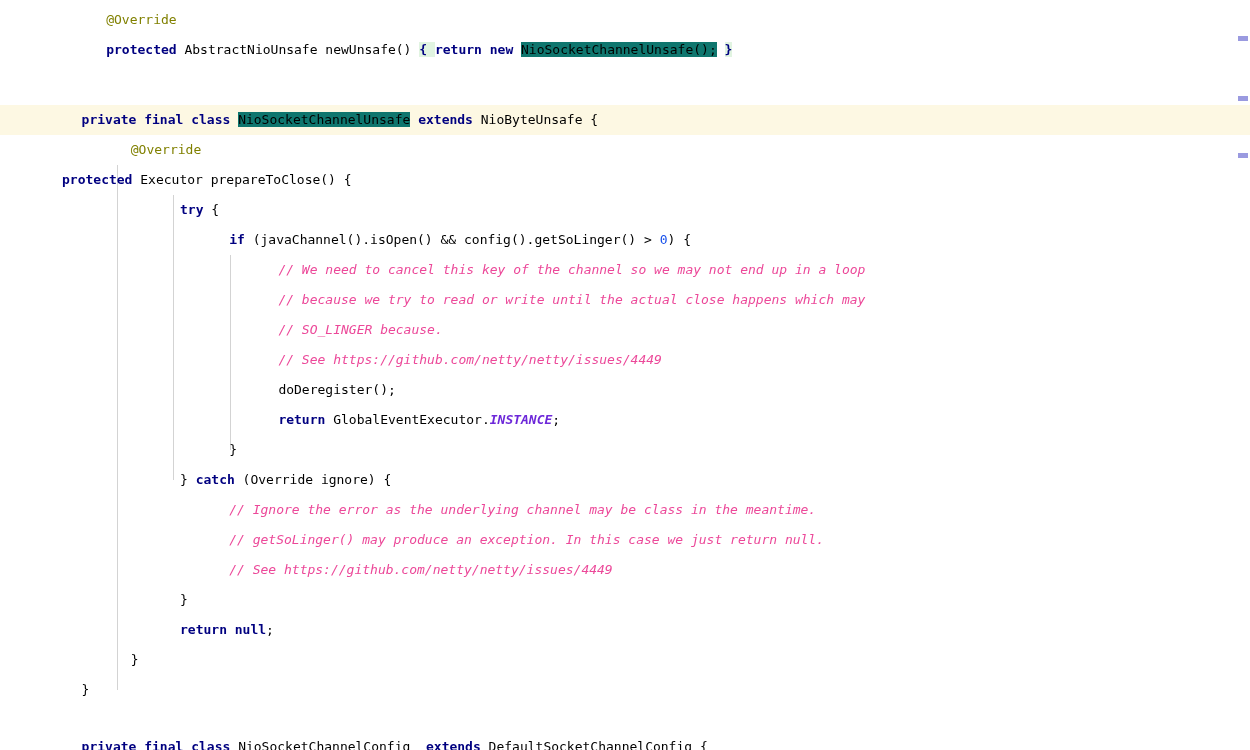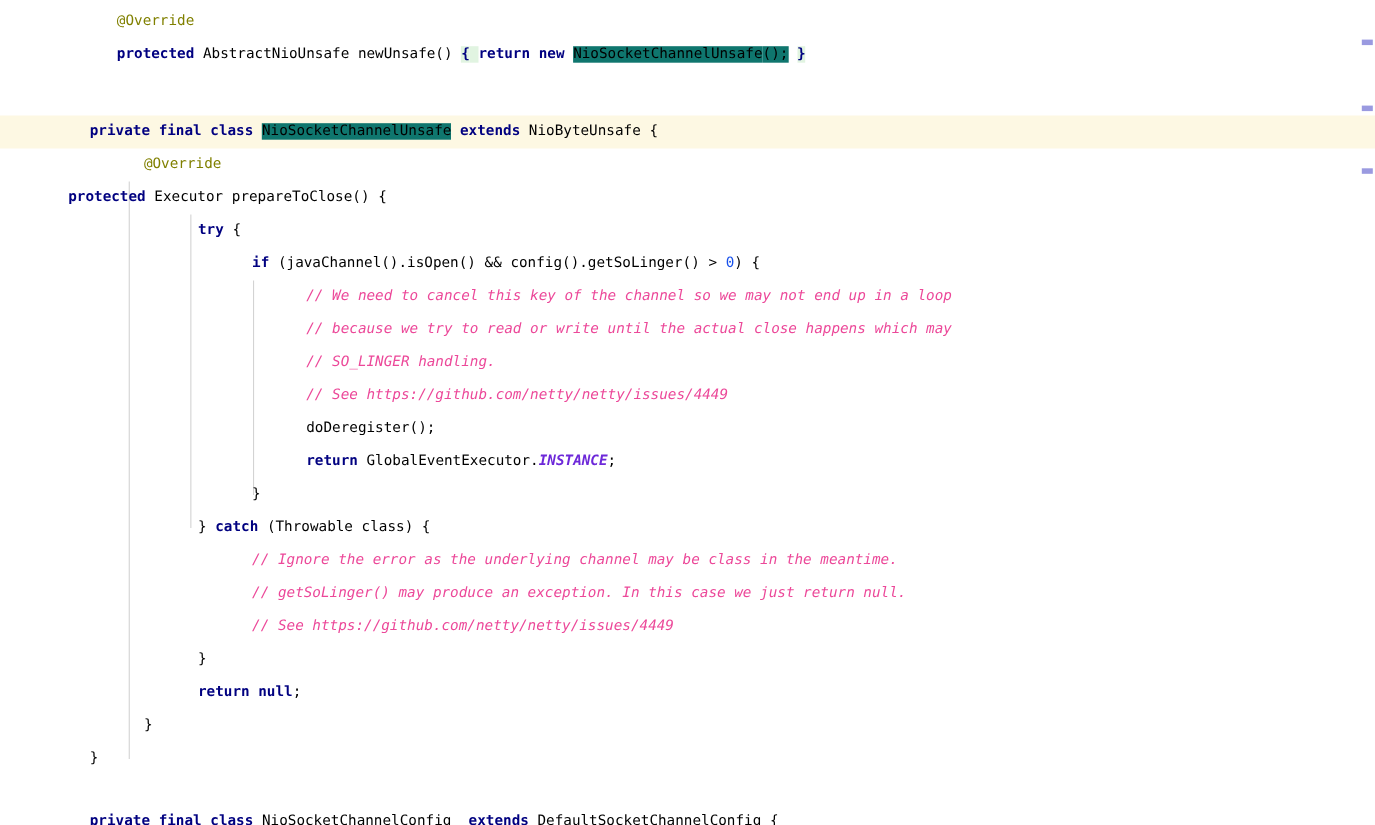--- a/index.html
+++ b/index.html
@@ -115,26 +115,26 @@
       <div class="line" style="top: 5px;"><span class="txt" style="padding-left: 106.2px;"><span class="anno">@Override</span></span></div>
       <div class="line" style="top: 35px;"><span class="txt" style="padding-left: 106.2px;"><span class="kw">protected</span><span class="plain"> AbstractNioUnsafe newUnsafe() </span><span class="kw hl-brace">{</span><span class="plain hl-brace"> </span><span class="kw">return</span><span class="plain"> </span><span class="kw">new</span><span class="plain"> </span><span class="plain hl-ident">NioSocketChannelUnsafe</span><span class="plain hl-ident">();</span><span class="plain"> </span><span class="kw hl-brace">}</span></span></div>
       <div class="line" style="top: 65px;"><span class="txt" style="padding-left: 57px;"></span></div>
       <div class="line" style="top: 105px;"><span class="txt" style="padding-left: 81.6px;"><span class="kw">private final class</span><span class="plain"> </span><span class="plain hl-ident">NioSocketChannelUnsafe</span><span class="plain"> </span><span class="kw">extends</span><span class="plain"> NioByteUnsafe {</span></span></div>
       <div class="line" style="top: 135px;"><span class="txt" style="padding-left: 130.8px;"><span class="anno">@Override</span></span></div>
       <div class="line" style="top: 165px;"><span class="txt" style="padding-left: 62px;"><span class="kw">protected</span><span class="plain"> Executor prepareToClose() {</span></span></div>
       <div class="line" style="top: 195px;"><span class="txt" style="padding-left: 180px;"><span class="kw">try</span><span class="plain"> {</span></span></div>
       <div class="line" style="top: 225px;"><span class="txt" style="padding-left: 229.2px;"><span class="kw">if</span><span class="plain"> (javaChannel().isOpen() &amp;&amp; config().getSoLinger() &gt; </span><span class="num">0</span><span class="plain">) {</span></span></div>
       <div class="line" style="top: 255px;"><span class="txt" style="padding-left: 278.4px;"><span class="cmt">// We need to cancel this key of the channel so we may not end up in a loop</span></span></div>
       <div class="line" style="top: 285px;"><span class="txt" style="padding-left: 278.4px;"><span class="cmt">// because we try to read or write until the actual close happens which may</span></span></div>
-      <div class="line" style="top: 315px;"><span class="txt" style="padding-left: 278.4px;"><span class="cmt">// SO_LINGER handling.</span></span></div>
+      <div class="line" style="top: 315px;"><span class="txt" style="padding-left: 278.4px;"><span class="cmt">// SO_LINGER because.</span></span></div>
       <div class="line" style="top: 345px;"><span class="txt" style="padding-left: 278.4px;"><span class="cmt">// See https://github.com/netty/netty/issues/4449</span></span></div>
       <div class="line" style="top: 375px;"><span class="txt" style="padding-left: 278.4px;"><span class="plain">doDeregister();</span></span></div>
       <div class="line" style="top: 405px;"><span class="txt" style="padding-left: 278.4px;"><span class="kw">return</span><span class="plain"> GlobalEventExecutor.</span><span class="stat">INSTANCE</span><span class="plain">;</span></span></div>
       <div class="line" style="top: 435px;"><span class="txt" style="padding-left: 229.2px;"><span class="plain">}</span></span></div>
-      <div class="line" style="top: 465px;"><span class="txt" style="padding-left: 180px;"><span class="plain">} </span><span class="kw">catch</span><span class="plain"> (Throwable class) {</span></span></div>
+      <div class="line" style="top: 465px;"><span class="txt" style="padding-left: 180px;"><span class="plain">} </span><span class="kw">catch</span><span class="plain"> (Override ignore) {</span></span></div>
       <div class="line" style="top: 495px;"><span class="txt" style="padding-left: 229.2px;"><span class="cmt">// Ignore the error as the underlying channel may be class in the meantime.</span></span></div>
       <div class="line" style="top: 525px;"><span class="txt" style="padding-left: 229.2px;"><span class="cmt">// getSoLinger() may produce an exception. In this case we just return null.</span></span></div>
       <div class="line" style="top: 555px;"><span class="txt" style="padding-left: 229.2px;"><span class="cmt">// See https://github.com/netty/netty/issues/4449</span></span></div>
       <div class="line" style="top: 585px;"><span class="txt" style="padding-left: 180px;"><span class="plain">}</span></span></div>
       <div class="line" style="top: 615px;"><span class="txt" style="padding-left: 180px;"><span class="kw">return null</span><span class="plain">;</span></span></div>
       <div class="line" style="top: 645px;"><span class="txt" style="padding-left: 130.8px;"><span class="plain">}</span></span></div>
       <div class="line" style="top: 675px;"><span class="txt" style="padding-left: 81.6px;"><span class="plain">}</span></span></div>
       <div class="line" style="top: 705px;"><span class="txt" style="padding-left: 57px;"></span></div>
       <div class="line" style="top: 732px;"><span class="txt" style="padding-left: 81.6px;"><span class="kw">private final class</span><span class="plain"> NioSocketChannelConfig  </span><span class="kw">extends</span><span class="plain"> DefaultSocketChannelConfig {</span></span></div>
     </div>

